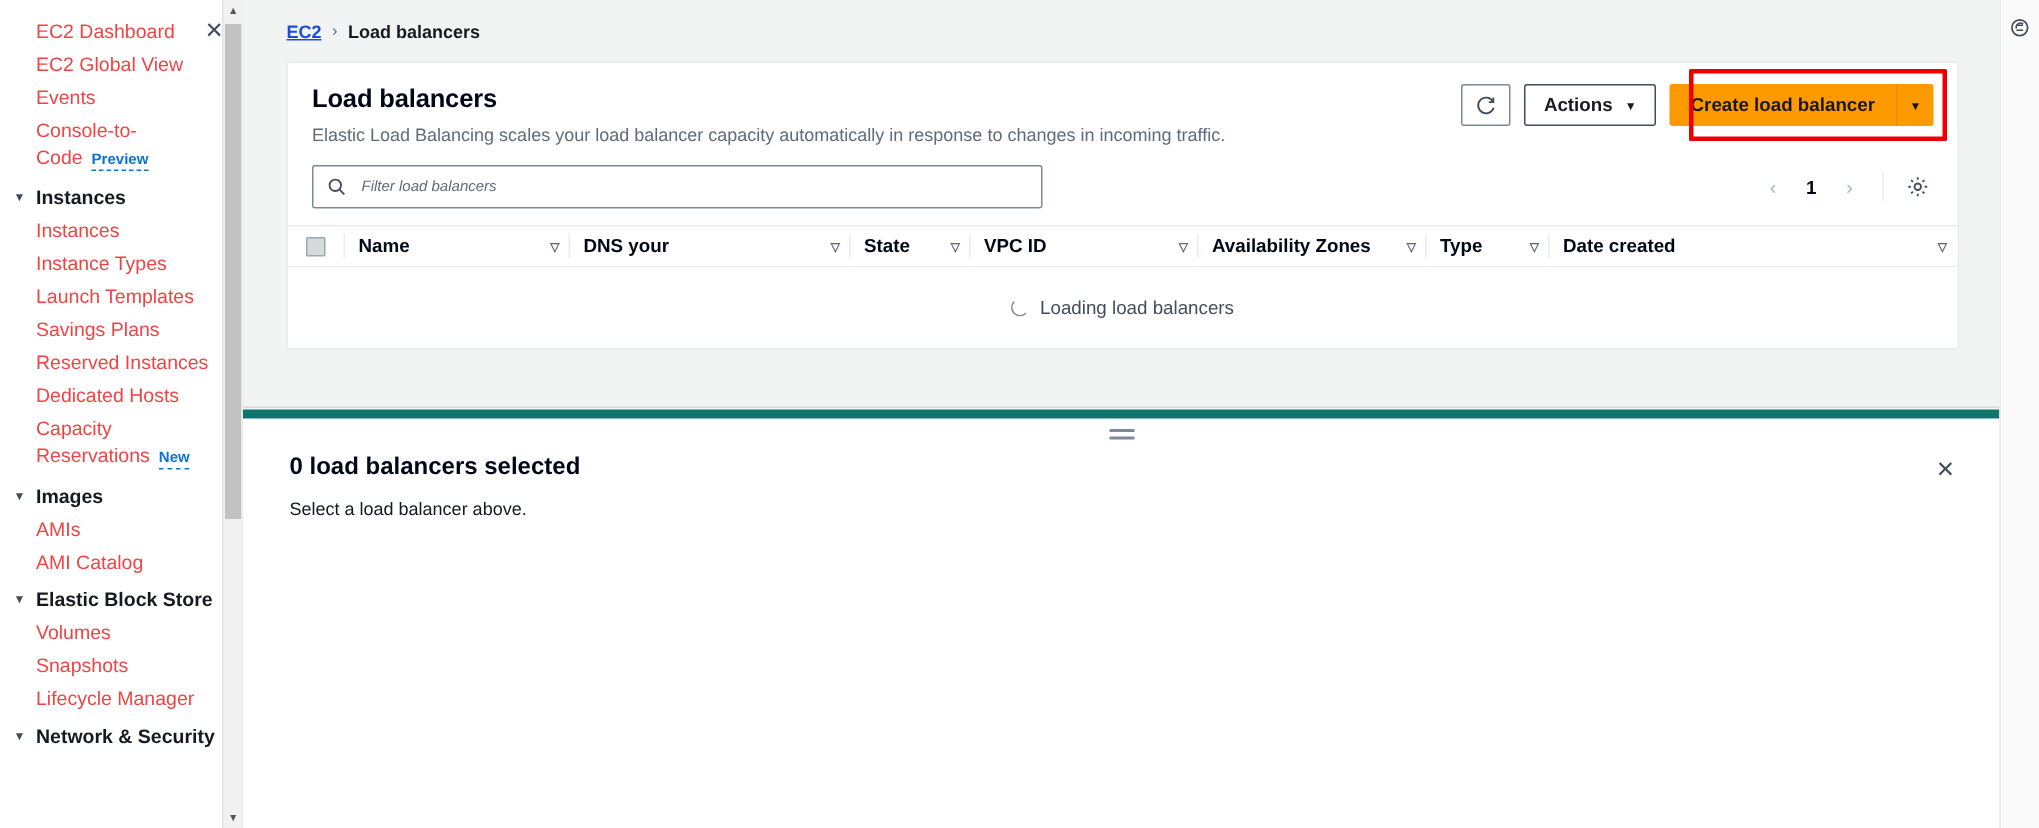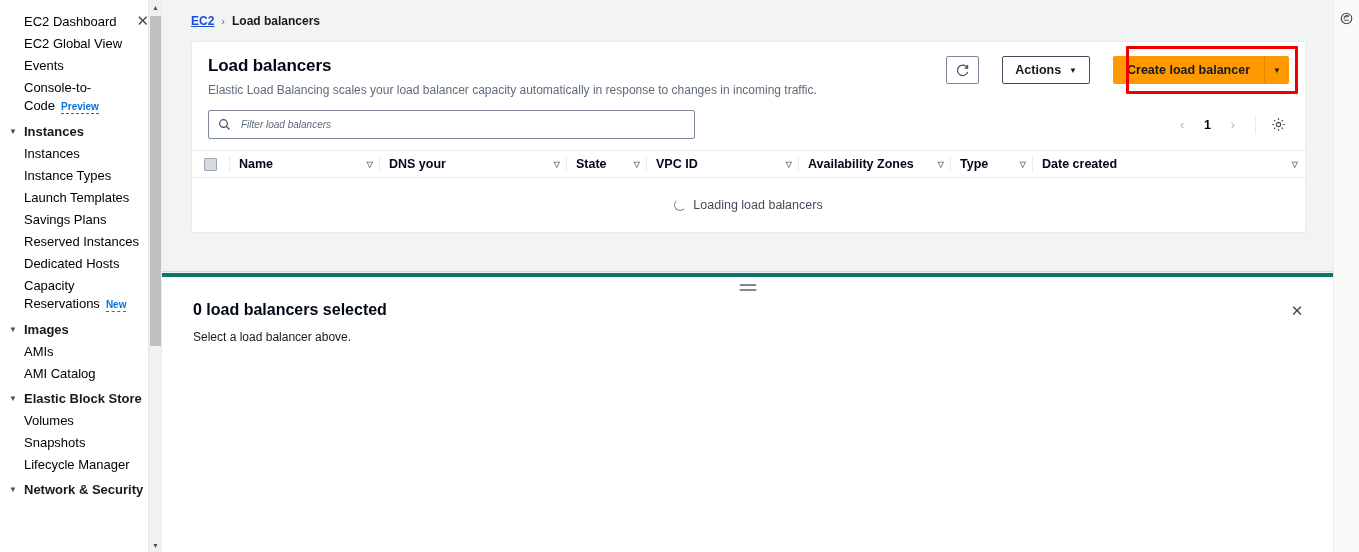--- a/index.html
+++ b/index.html
@@ -23,21 +23,21 @@
     overflow: hidden;
     padding-top: 10px;
   }
   .nav-row {
     display: flex; align-items: baseline;
     padding: 2px 8px 2px 24px;
     line-height: 18px;
     min-height: 22px;
   }
   .nav-link {
-    color: #000000;
+    color: #ef4444;
     font-size: 13px;
     cursor: pointer;
     line-height: 18px;
   }
   .nav-row.first { justify-content: space-between; padding-right: 12px; }
   .close-x {
     color: #414d5c; font-size: 15px; line-height: 18px;
     cursor: pointer; margin-left: 8px; font-weight: 400;
   }
   .section-head {
@@ -101,21 +101,21 @@
     border: 1px solid #e9ebed;
     border-radius: 2px;
   }
   .panel-head {
     display: flex; justify-content: space-between; align-items: flex-start;
     padding: 14px 16px 0 16px;
   }
   .panel-title { font-size: 17px; font-weight: bold; color: #000716; letter-spacing: -0.1px; }
   .panel-desc { font-size: 12px; color: #5f6b7a; margin-top: 7px; }
 
-  .actions { display: flex; align-items: center; gap: 23px; position: relative; }
+  .actions { display: flex; align-items: center; gap: 9px; position: relative; }
   .icon-btn {
     width: 33px; height: 28px; border: 1px solid #7d8998; border-radius: 2px;
     background: #fff; display: flex; align-items: center; justify-content: center;
     cursor: pointer; color: #414d5c;
   }
   .btn-normal {
     height: 28px; padding: 0 12px; border: 1px solid #414d5c; border-radius: 2px;
     background: #fff; color: #16191f; font-size: 12.5px; font-weight: bold;
     display: flex; align-items: center; gap: 8px; cursor: pointer;
   }
@@ -184,21 +184,21 @@
   }
   .spinner {
     display: inline-block; width: 12px; height: 12px; margin-right: 7px;
     border: 1.6px solid #7d8998; border-top-color: transparent; border-right-color: transparent;
     border-radius: 50%; vertical-align: -2px;
   }
 
   
   .split-panel {
     position: absolute; top: 273px; left: 0; right: 26px; bottom: 0;
-    background: #ffffff; border-top: 4px solid #0f766e;
+    background: #ffffff; border-top: 6px solid #0f766e;
   }
   .drag-handle {
     position: absolute; top: 7px; left: 50%; transform: translateX(-50%);
     width: 17px; cursor: row-resize;
   }
   .drag-handle div { height: 2px; background: #7d8998; margin-bottom: 3px; border-radius: 1px; }
   .split-title {
     position: absolute; top: 24px; left: 31px;
     font-size: 16px; font-weight: bold; color: #000716;
   }

